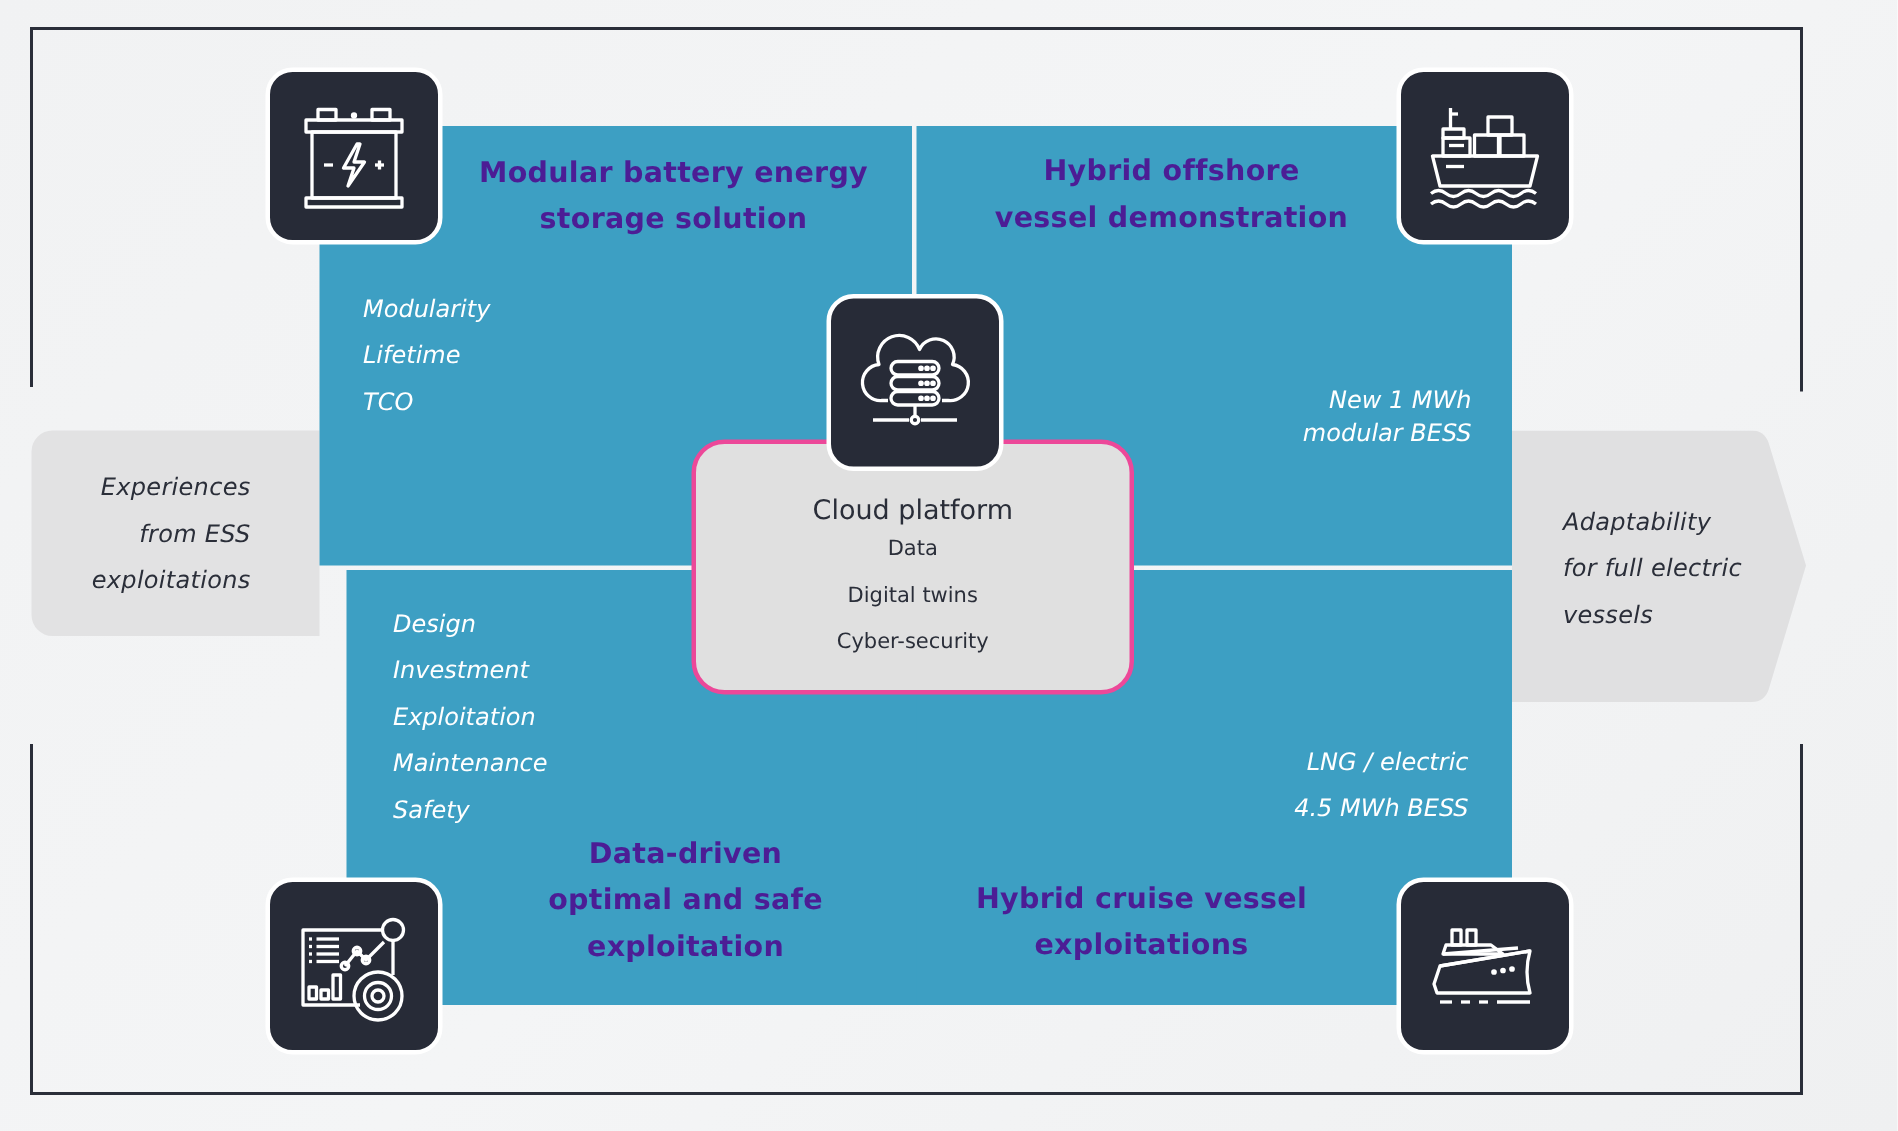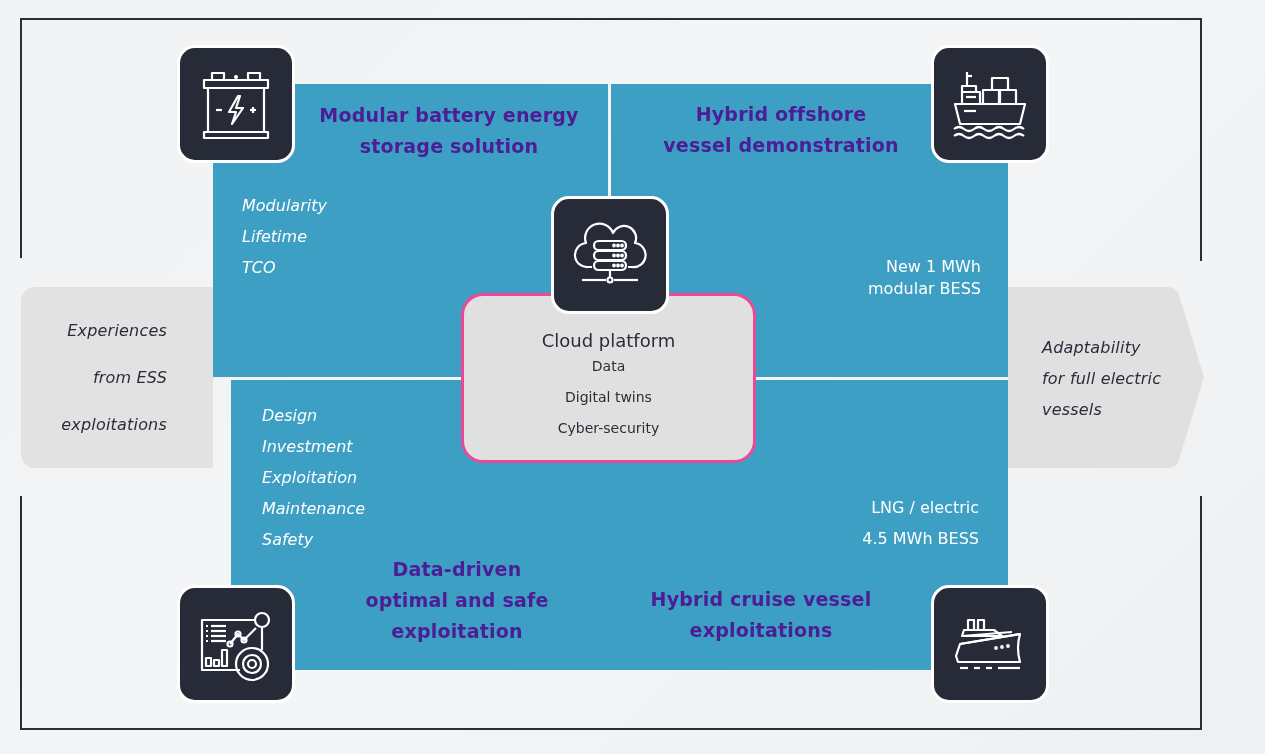--- a/index.html
+++ b/index.html
@@ -11,40 +11,40 @@
   }
   .frame-line { position: absolute; background: #2a2e39; }
   .side-box {
     position: absolute; background: #e2e2e3;
     display: flex; flex-direction: column; justify-content: center;
   }
   .side-box .line {
     font-style: italic; font-size: 16px; color: #2a2e39; line-height: 31px;
     font-family: "DejaVu Sans", sans-serif; letter-spacing: 0.2px;
   }
-  #left-box { left: 21px; top: 287px; width: 192px; height: 181px; border-radius: 14px 0 0 14px; align-items: flex-end; padding-right: 46px; gap: 16px; }
+  #left-box { left: 21px; top: 287px; width: 192px; height: 137px; border-radius: 14px 0 0 14px; align-items: flex-end; padding-right: 46px; }
   #right-box { left: 1008px; top: 287px; width: 196px; height: 181px; }
   #right-box svg.shape { position: absolute; left: 0; top: 0; }
   #right-box .txt { position: absolute; left: 34px; top: 46px; }
 
   .quad {
     position: absolute; background: #3d9fc3; color: #fff;
   }
   #q-tl { left: 213px; top: 84px;  width: 395px; height: 293px; }
   #q-tr { left: 611px; top: 84px;  width: 397px; height: 293px; }
   #q-bl { left: 213px; top: 380px; width: 395px; height: 290px; margin-left: 18px; }
   #q-br { left: 611px; top: 380px; width: 397px; height: 290px; }
 
   .q-title {
     position: absolute; font-weight: bold; font-size: 19px; line-height: 31px;
     text-align: center; color: #4c1d95; letter-spacing: 0.2px;
   }
   .q-list { position: absolute; list-style: none; }
   .q-list li { font-style: italic; font-size: 16px; line-height: 31px; color: #fff; }
-  .q-note { position: absolute; text-align: right; font-size: 16px; color: #fff; }
+  .q-note { position: absolute; text-align: right; font-style: italic; font-size: 16px; color: #fff; }
 
   .icon-tile {
     position: absolute; width: 118px; height: 118px; border-radius: 18px;
     background: #272b37; border: 3px solid #fff;
     display: flex; align-items: center; justify-content: center;
   }
   .icon-tile svg { width: 80px; height: 80px; }
 
   #cloud-box {
     position: absolute; left: 461px; top: 293px; width: 295px; height: 170px;

